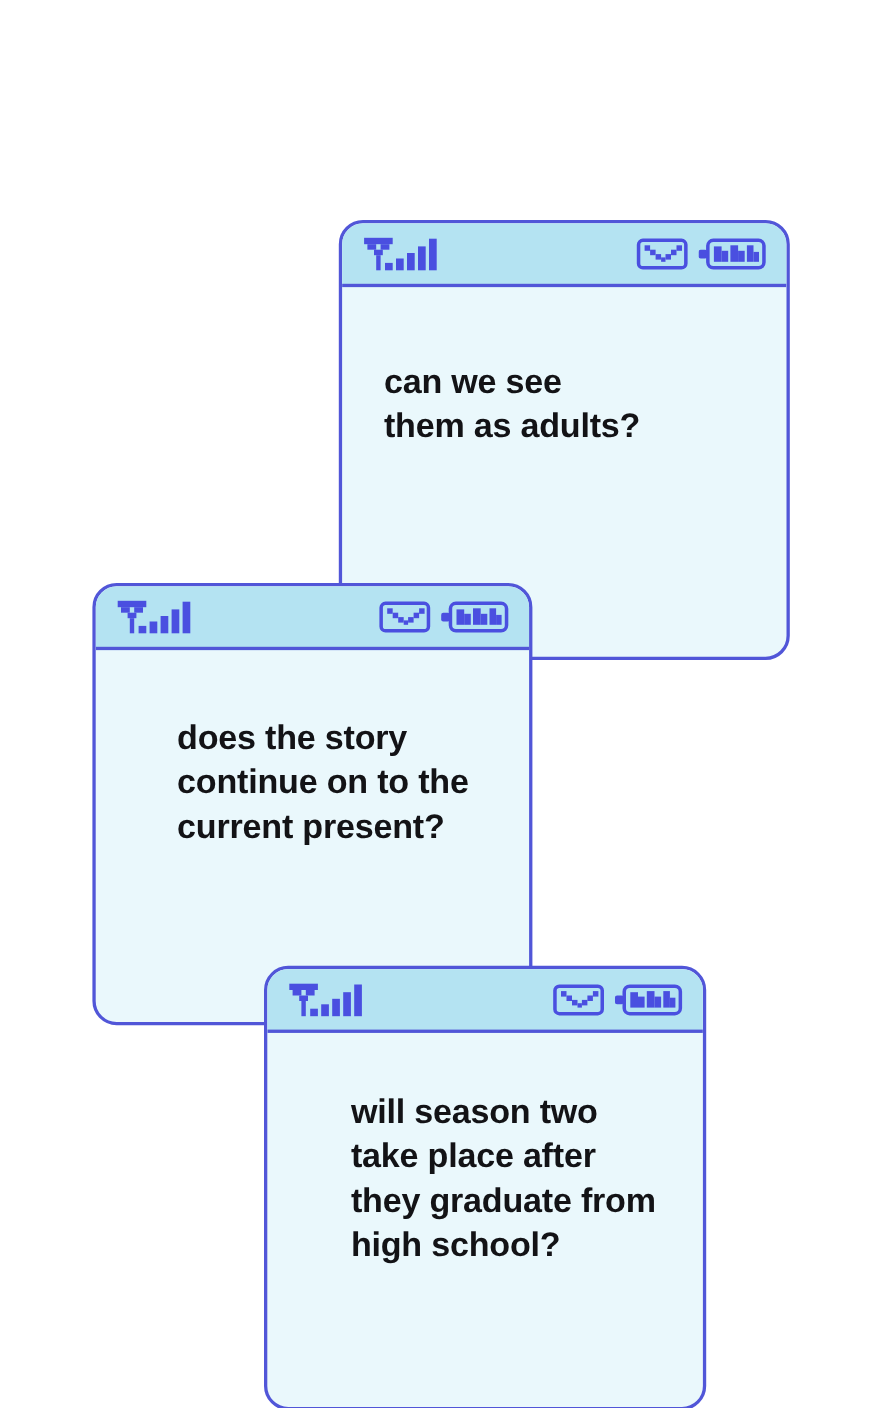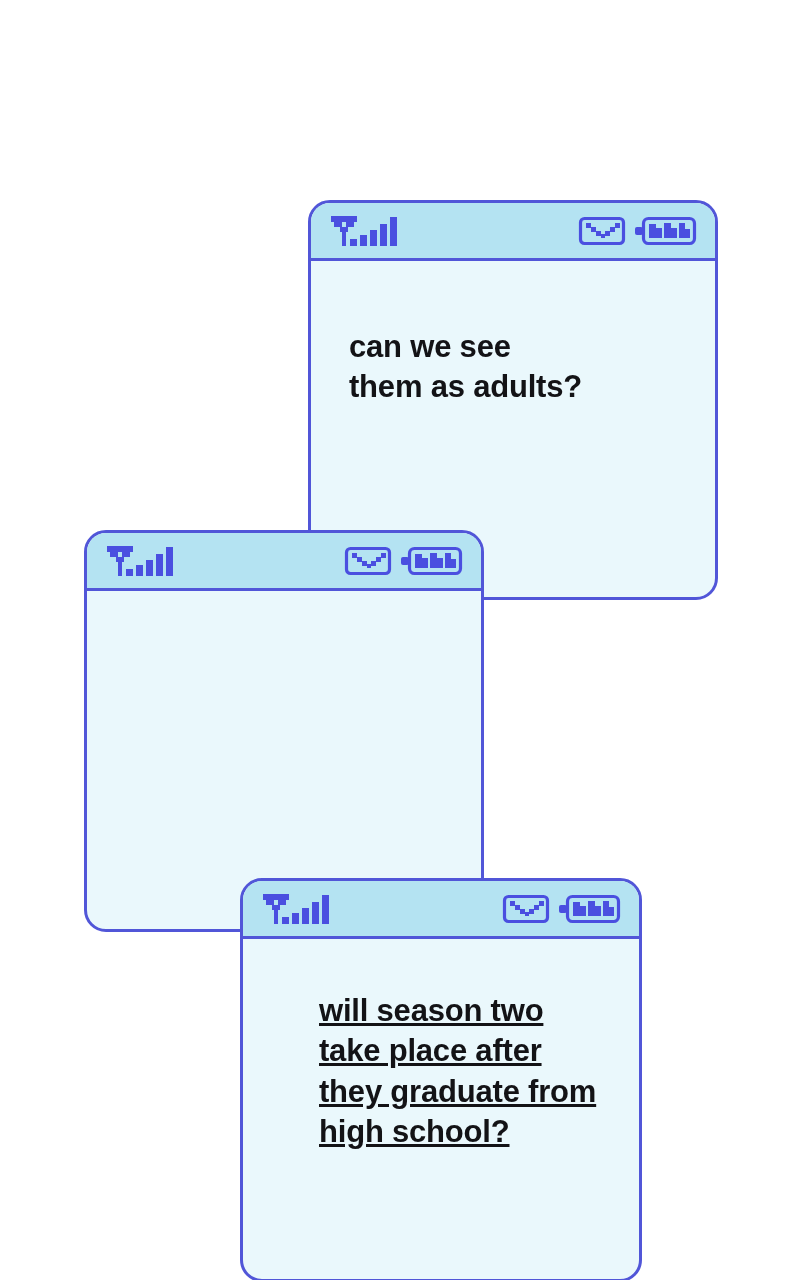--- a/index.html
+++ b/index.html
@@ -207,20 +207,25 @@
             <rect x="14" y="8" width="7" height="14"></rect>
             <rect x="21" y="12" width="6" height="10"></rect>
             <rect x="29" y="7" width="7" height="15"></rect>
             <rect x="36" y="12" width="6" height="10"></rect>
             <rect x="44" y="7" width="6" height="15"></rect>
             <rect x="50" y="13" width="5" height="9"></rect>
           </g>
         </svg>
       </div>
     </div>
+    <div class="card-body">
+      <p class="card-text" style="color: rgb(19, 19, 22);">does the story
+continue on to the
+current present?</p>
+    </div>
   </div>
 
   <div class="card" id="card-3">
     <div class="card-header">
       <div class="status-left">
         <svg class="icon icon-signal" viewBox="0 0 72 30">
           <g class="pix" style="fill: rgb(74, 79, 224);">
             <rect x="2" y="0" width="26" height="6"></rect>
             <rect x="5" y="6" width="8" height="5"></rect>
             <rect x="17" y="6" width="8" height="5"></rect>
@@ -255,20 +260,20 @@
             <rect x="21" y="12" width="6" height="10"></rect>
             <rect x="29" y="7" width="7" height="15"></rect>
             <rect x="36" y="12" width="6" height="10"></rect>
             <rect x="44" y="7" width="6" height="15"></rect>
             <rect x="50" y="13" width="5" height="9"></rect>
           </g>
         </svg>
       </div>
     </div>
     <div class="card-body">
-      <p class="card-text" style="color: rgb(19, 19, 22); text-decoration: underline;">will season two
+      <p class="card-text" style="color: rgb(19, 19, 22);">will season two
 take place after
 they graduate from
 high school?</p>
     </div>
   </div>
 
 </div>
 
 </body></html>

